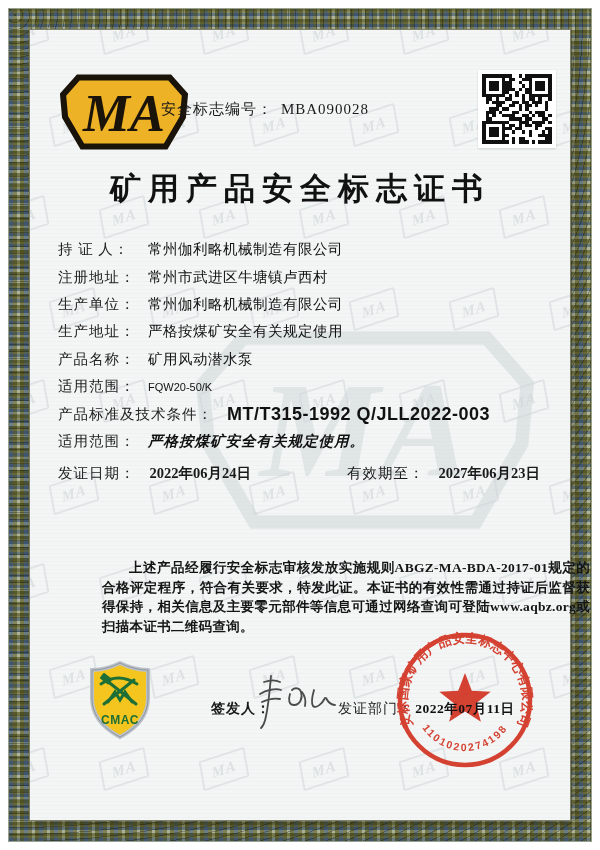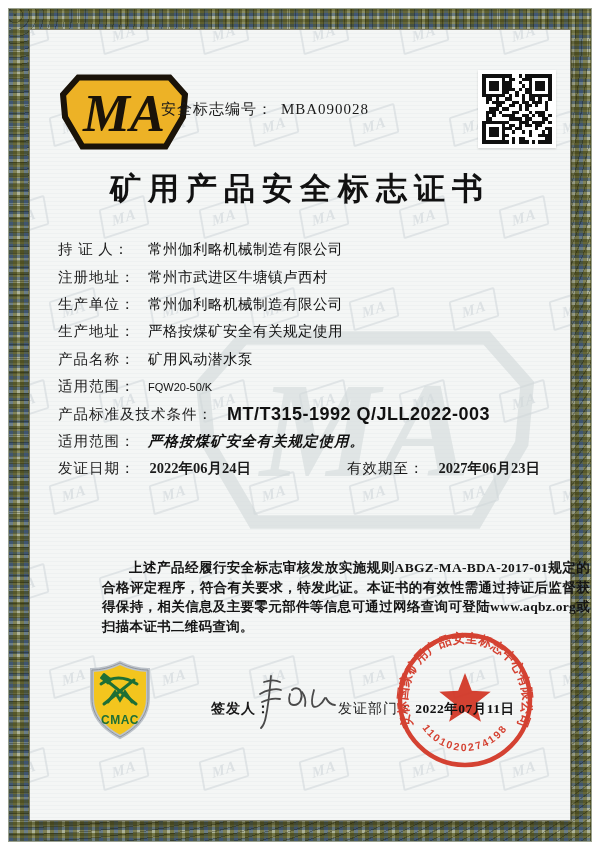--- a/index.html
+++ b/index.html
@@ -47,21 +47,21 @@
     font-size:31px;font-weight:900;letter-spacing:7px;color:#111;}
 
   .fields{position:absolute;left:28px;top:206px;width:490px;}
   .frow{display:flex;align-items:center;height:27.4px;font-size:14.5px;}
   .flabel{width:90px;letter-spacing:1px;color:#222;flex:none;}
   .flabel.wide{width:auto;margin-right:14px;}
   .fval{font-weight:normal;color:#111;letter-spacing:.5px;}
   .fval.model{font-family:"Liberation Sans", sans-serif;font-size:11px;letter-spacing:0;}
   .fval.std{font-family:"Liberation Sans", sans-serif;font-weight:600;font-size:18px;}
   .fval.scope{font-weight:600;font-style:italic;letter-spacing:1px;}
-  .drow{display:flex;align-items:center;height:27.4px;font-size:14.5px;}
+  .drow{display:flex;align-items:flex-end;height:27.4px;font-size:14.5px;}
   .drow .flabel2{letter-spacing:1px;}
   .drow .dval{font-weight:bold;margin-left:14px;}
   .drow .mid{margin-left:96px;}
 
   .statement{position:absolute;left:28px;top:528px;width:488px;
     font-size:13.5px;font-weight:bold;line-height:19.5px;text-align:justify;
     text-indent:2em;color:#151515;letter-spacing:.3px;margin-left:44px;}
 
   .cmac{position:absolute;left:58px;top:630px;width:64px;height:80px;}
   .signrow{position:absolute;left:0;top:668px;width:100%;height:30px;font-size:14px;}

